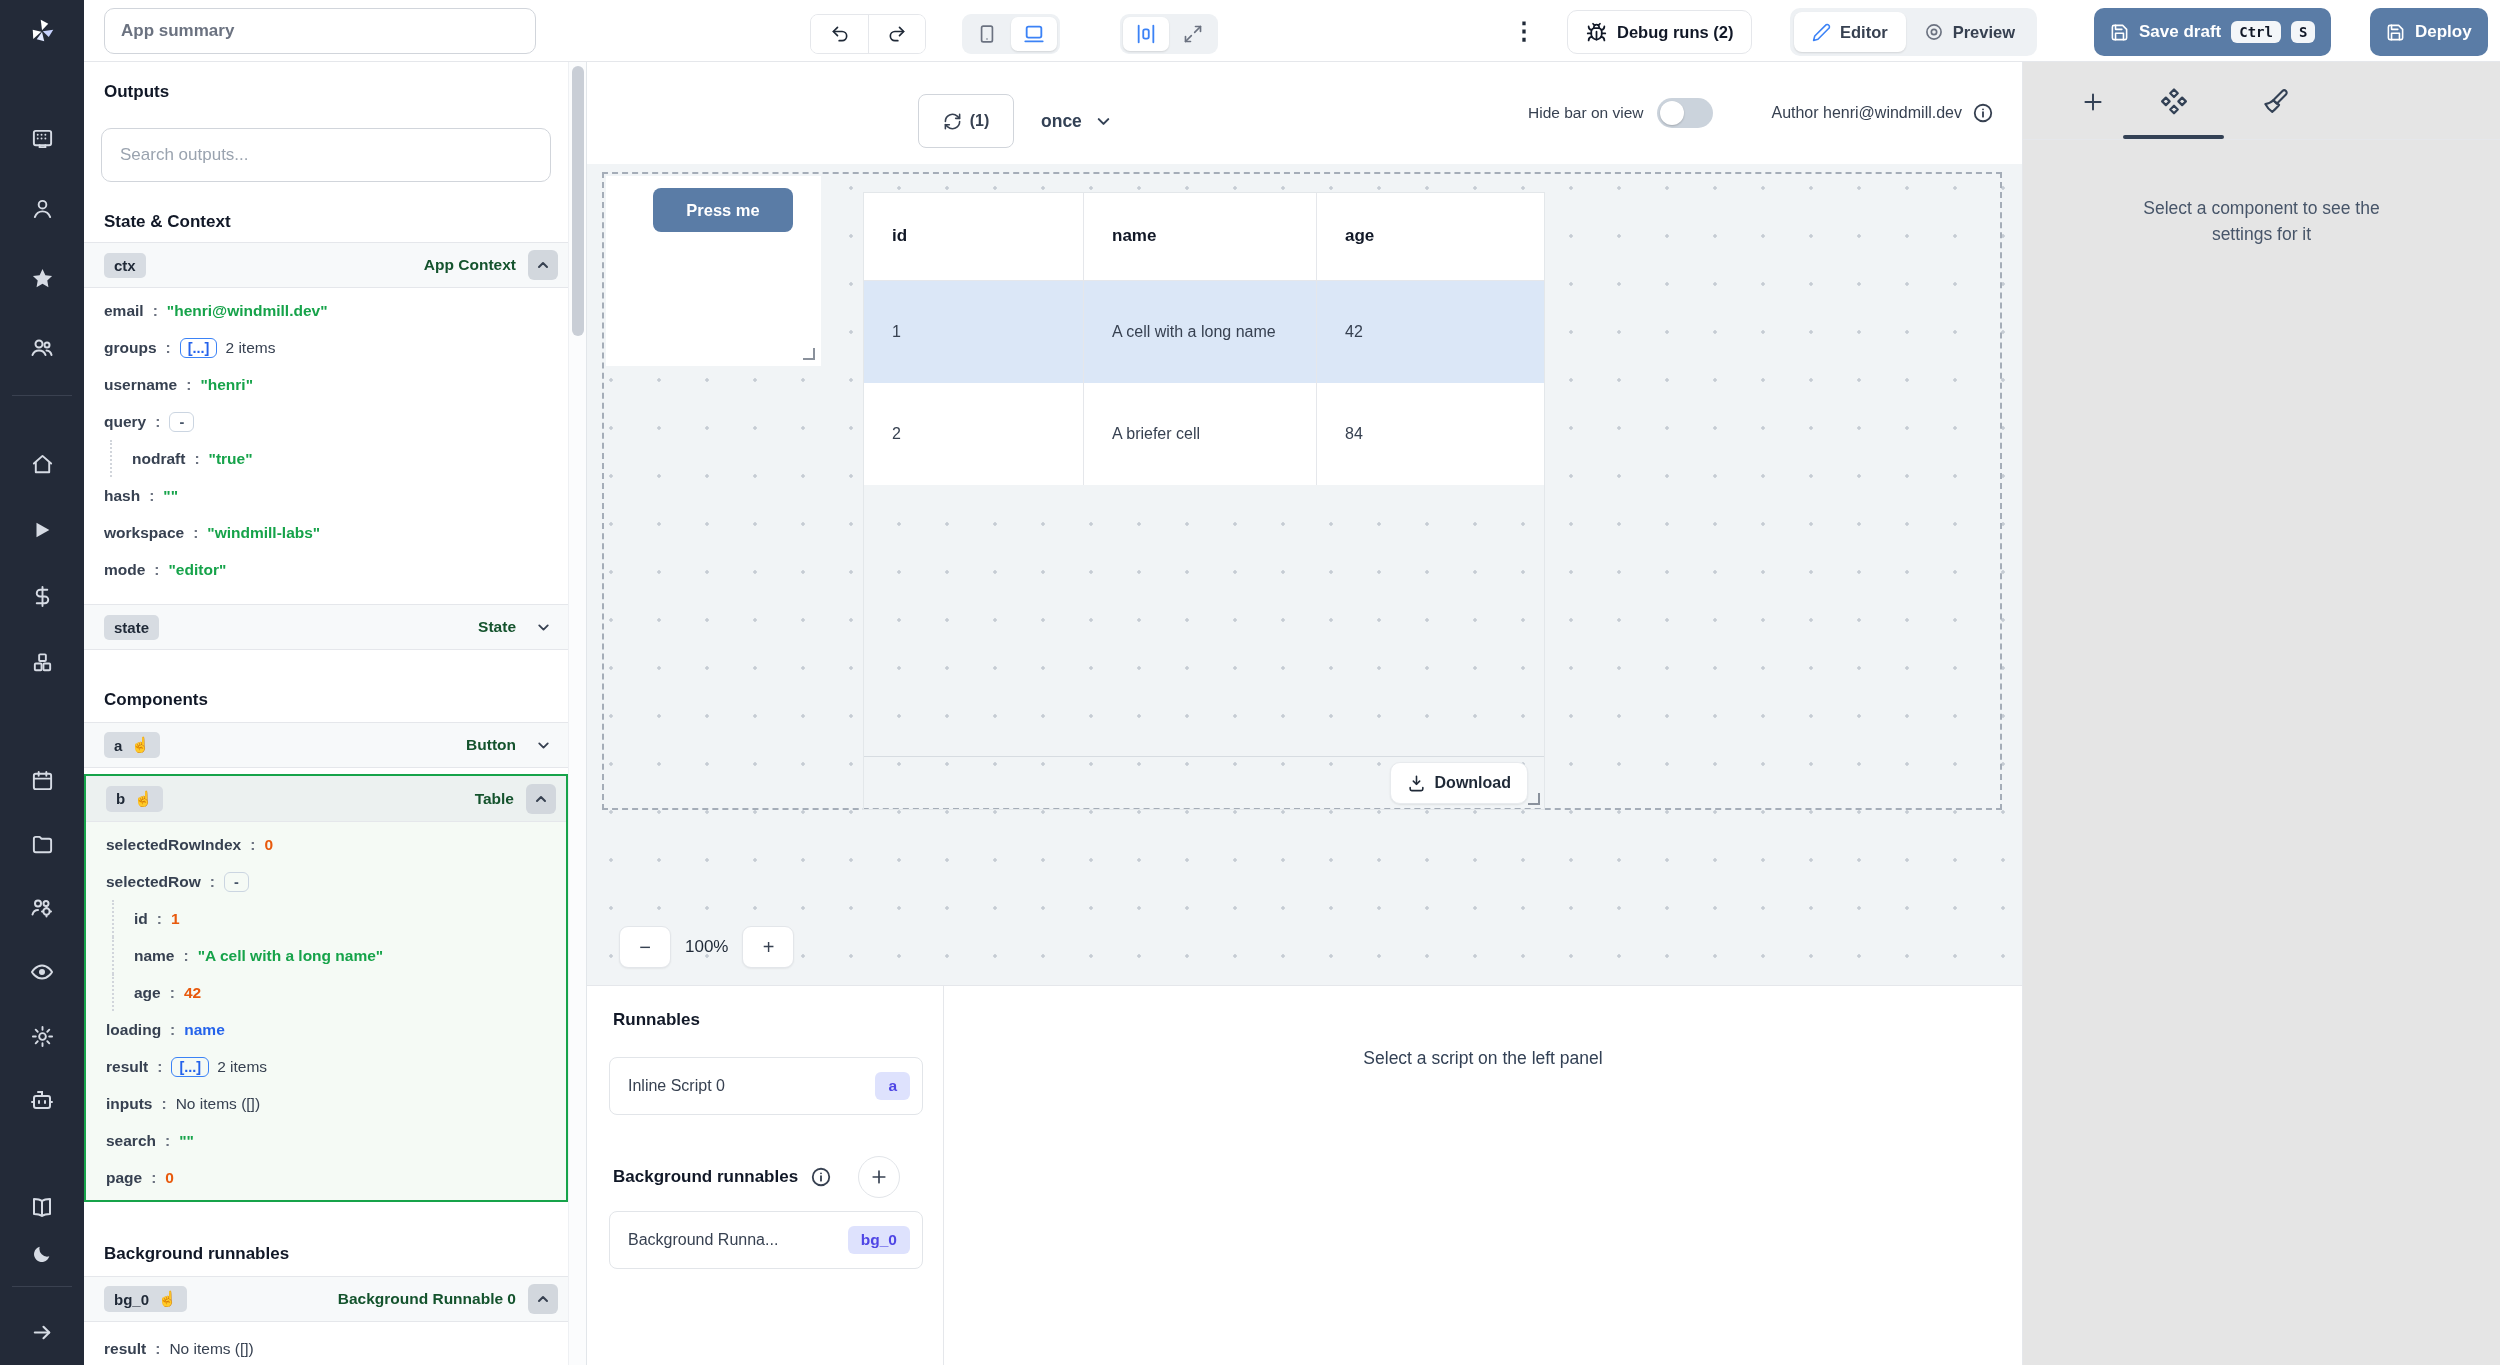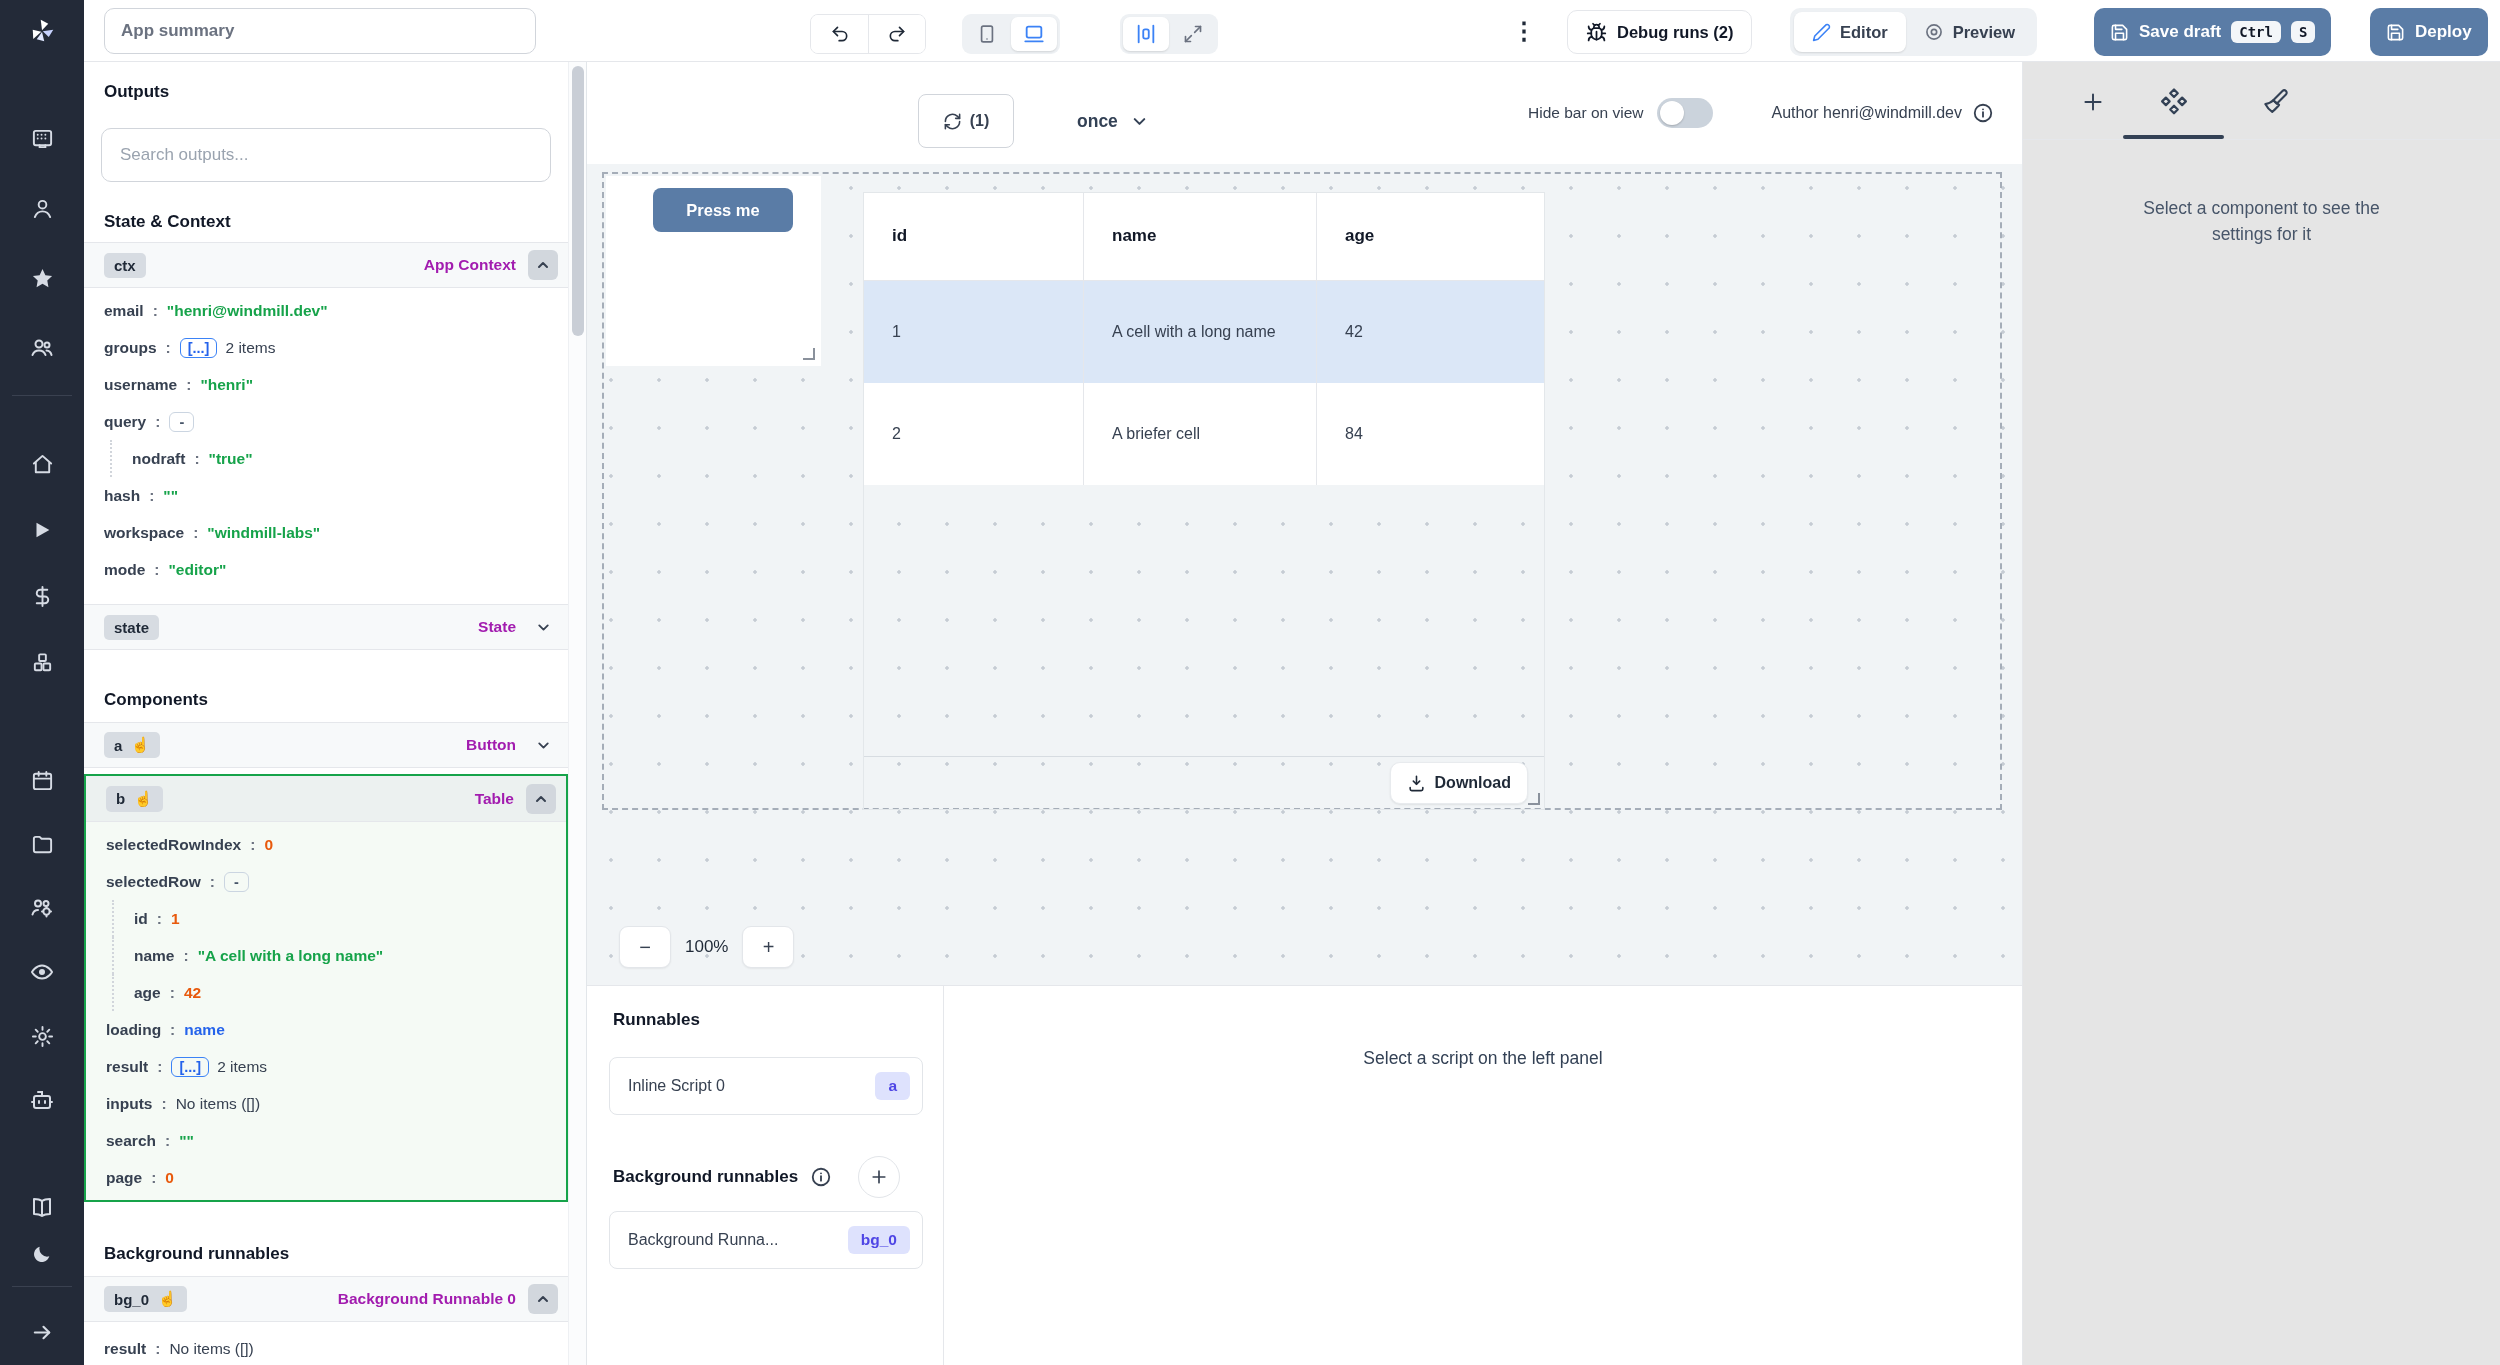--- a/index.html
+++ b/index.html
@@ -35,21 +35,21 @@
   
   .left-panel { position:absolute; left:84px; top:62px; width:484px; height:1303px; background:#fff; overflow:hidden; z-index:3; }
   .scroll-gutter { position:absolute; left:568px; top:62px; width:18px; height:1303px; background:#fbfcfd; border-left:1px solid #eef0f3; z-index:3; }
   .scroll-thumb { position:absolute; left:3px; top:4px; width:12px; height:270px; background:#c9ced6; border-radius:6px; }
   .panel-h { font-size:17px; font-weight:700; color:#111827; margin-left:20px; }
   .search-input { display:block; margin:26px auto 0; width:450px; height:54px; border:1.5px solid #d1d5db; border-radius:10px; padding:0 18px; font-size:17px; font-family:"Liberation Sans",sans-serif; color:#374151; }
   .search-input::placeholder { color:#9aa3af; }
   .comp-row { height:46px; background:#f7f9fa; border-top:1px solid #e5e7eb; border-bottom:1px solid #e5e7eb; display:flex; align-items:center; padding:0 10px 0 20px; cursor:pointer; }
   .badge { background:#d7dce2; border-radius:5px; padding:4px 10px; font-size:15px; font-weight:700; color:#1f2937; display:inline-flex; align-items:center; gap:9px; }
   .pointer-glyph { font-size:15px; color:#374151; font-weight:400; }
-  .type-label { margin-left:auto; font-size:15.5px; font-weight:700; color:#a21caf; margin-right:12px; }
+  .type-label { margin-left:auto; font-size:15.5px; font-weight:700; color:#14532d; margin-right:12px; }
   .chevbox { width:30px; height:30px; background:#d2d7dd; border-radius:6px; display:flex; align-items:center; justify-content:center; color:#374151; cursor:pointer; }
   .chevplain { width:30px; height:30px; display:flex; align-items:center; justify-content:center; color:#374151; cursor:pointer; }
   .kvlist { padding:4px 0; background:#fff; }
   .kvrow { position:relative; height:37px; display:flex; align-items:center; padding-left:20px; font-size:15.5px; }
   .kvrow.indent { padding-left:48px; }
   .kvrow.indent::before { content:''; position:absolute; left:26px; top:0; bottom:0; border-left:2px dotted #d1d5db; }
   .k { font-weight:600; color:#374151; }
   .colon { color:#6b7280; font-weight:700; margin:0 9px; }
   .v-str { color:#16a34a; font-weight:700; }
   .v-num { color:#e8590c; font-weight:700; }
@@ -59,21 +59,21 @@
   .chip-gray { border:1.5px solid #cbd5e1; color:#475569; font-weight:700; border-radius:6px; padding:1px 9px; font-size:14.5px; }
   .suffix { color:#374151; }
   .b-section { border:2px solid #16a34a; background:#f5faf5; }
   .b-section .comp-row { background:#ecf1f0; border-top:none; }
   .b-section .kvlist { background:transparent; }
 
   
   .main { position:absolute; left:586px; top:62px; width:1436px; height:1303px; border-left:1px solid #e2e6ea; }
   .main-toolbar { position:relative; width:100%; height:102px; background:#fff; }
   .refresh-box { position:absolute; left:331px; top:32px; width:96px; height:54px; border:1px solid #d1d5db; border-radius:8px; background:#fff; display:flex; align-items:center; justify-content:center; gap:8px; font-size:16px; font-weight:600; color:#374151; cursor:pointer; }
-  .once-dd { position:absolute; left:454px; top:32px; height:54px; display:flex; align-items:center; gap:12px; font-size:17.5px; font-weight:600; color:#334155; cursor:pointer;margin-left:36px; }
+  .once-dd { position:absolute; left:454px; top:32px; height:54px; display:flex; align-items:center; gap:12px; font-size:17.5px; font-weight:600; color:#334155; cursor:pointer; }
   .tb-right { position:absolute; right:28px; top:0; height:100%; display:flex; align-items:center; }
   .hide-label { font-size:15.5px; color:#374151; }
   .toggle { width:56px; height:30px; border-radius:15px; background:#cbd3dc; position:relative; margin-left:14px; cursor:pointer; }
   .toggle .knob { position:absolute; left:3px; top:3px; width:24px; height:24px; border-radius:50%; background:#fff; box-shadow:0 1px 2px rgba(0,0,0,.2); }
   .author { font-size:16px; color:#374151; margin-left:58px; }
   .info-ic { margin-left:10px; color:#374151; cursor:pointer; }
 
   .canvas { position:relative; width:100%; height:821px; background:#f1f4f6; background-image:radial-gradient(circle, #c6ccd4 1.5px, transparent 1.9px); background-size:48px 48px; overflow:hidden; }
   .app-grid { position:absolute; left:15px; top:8px; width:1400px; height:638px; border:2px dashed #a5adb8; }
   .press-cell { position:absolute; left:2px; top:2px; width:215px; height:190px; background:#fff; }

